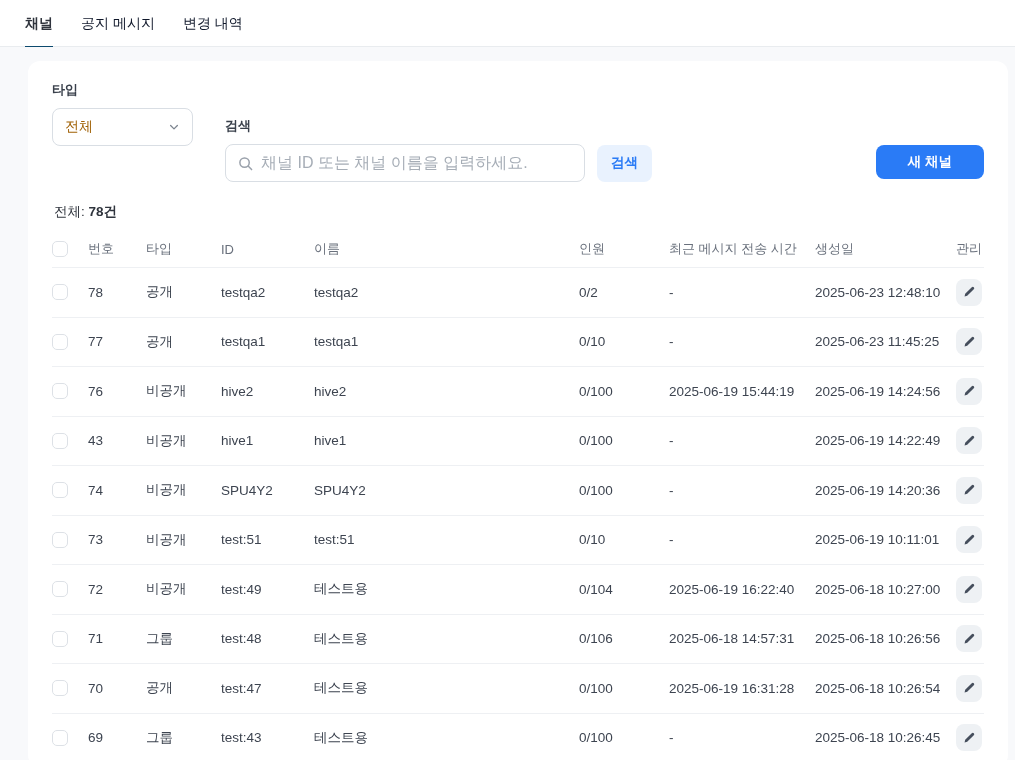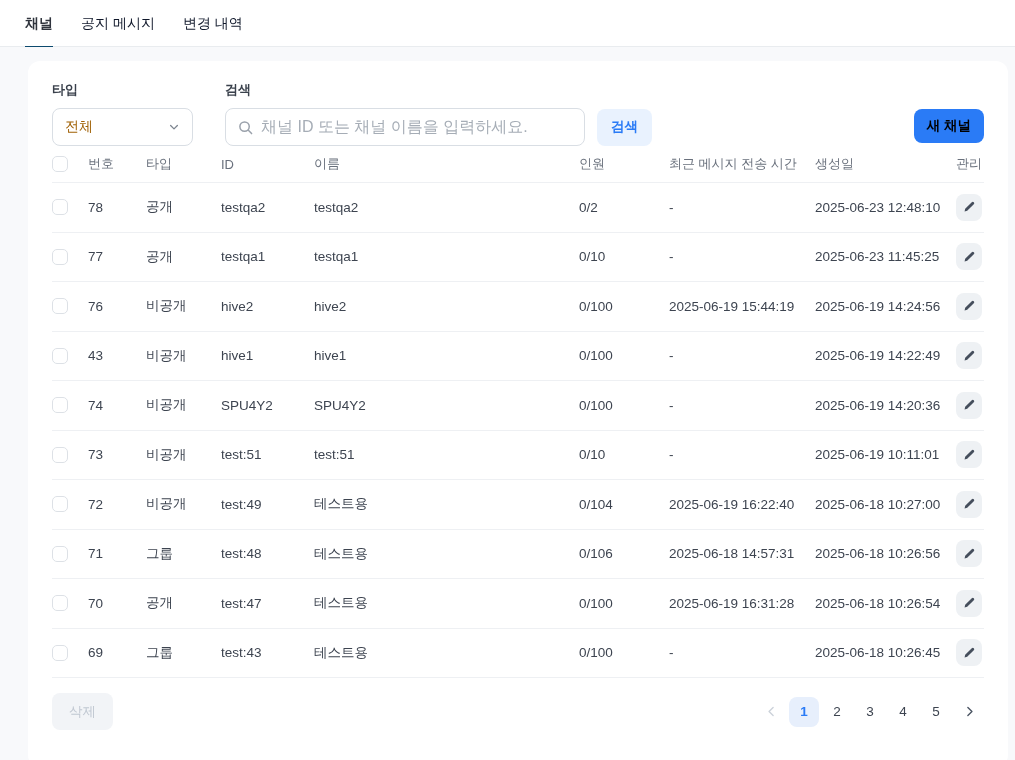--- a/index.html
+++ b/index.html
@@ -42,43 +42,43 @@
   .filter-row { display: flex; align-items: flex-start; }
   .field { display: flex; flex-direction: column; }
   .field-label { font-size: 13px; font-weight: 700; color: #3a414c; margin-bottom: 9px; }
   .select {
     width: 141px; height: 38px;
     border: 1px solid #d9dee4; border-radius: 8px;
     display: flex; align-items: center; justify-content: space-between;
     padding: 0 12px; font-size: 14px; color: #a16207; cursor: pointer; background:#fff;
   }
   .select .chev { color: #7d8590; display: flex; }
-  .search-field { margin-left: 32px; }
+  .search-field { margin-left: 32px; margin-top: 36px; }
   .search-row { display: flex; align-items: center; }
   .search-input-wrap {
     width: 360px; height: 38px;
     border: 1px solid #d9dee4; border-radius: 8px;
     display: flex; align-items: center; padding: 0 12px; gap: 8px; background: #fff;
   }
   .search-input-wrap svg { color: #9aa1ab; flex: none; }
   .search-input-wrap input {
     border: none; outline: none; flex: 1; font-size: 16px; color: #323842;
     font-family: inherit; background: transparent;
   }
   .search-input-wrap input::placeholder { color: #a6adb6; }
   .btn-search {
     margin-left: 12px; height: 37px; padding: 0 14px;
     background: #e9f2fe; color: #2a7bf6;
     border: none; border-radius: 8px;
     font-size: 13.5px; font-weight: 700; font-family: inherit; cursor: pointer;
   }
   .btn-primary {
     margin-left: auto; align-self: flex-end; margin-bottom: 3px;
-    height: 34px; padding: 0 13px;
-    background: #2a7bf6; color: #000000;
+    height: 34px; padding: 0 32px;
+    background: #2a7bf6; color: #ffffff;
     border: none; border-radius: 8px;
     font-size: 13.5px; font-weight: 700; font-family: inherit; cursor: pointer;
   }
   
   .summary { margin: 21px 0 10px 2px; font-size: 13.5px; color: #2f343d; }
   .summary b { font-weight: 700; }
   
   .trow {
     display: grid;
     grid-template-columns: 36px 58px 75px 93px 265px 90px 146px 141px 1fr;
@@ -155,20 +155,24 @@
             </svg>
           <input type="text" placeholder="채널 ID 또는 채널 이름을 입력하세요." style="">
         </div>
         <button class="btn-search">검색</button>
       </div>
     </div>
 
     <button class="btn-primary">새 채널</button>
   </div>
 
+  <div class="summary">
+    <span>전체:</span>
+    <b>78건</b>
+  </div>
 
   <div class="table">
     <div class="trow thead">
       <span class="cell"><span class="checkbox"></span></span>
       <span class="cell">번호</span>
       <span class="cell">타입</span>
       <span class="cell">ID</span>
       <span class="cell">이름</span>
       <span class="cell">인원</span>
       <span class="cell">최근 메시지 전송 시간</span>

